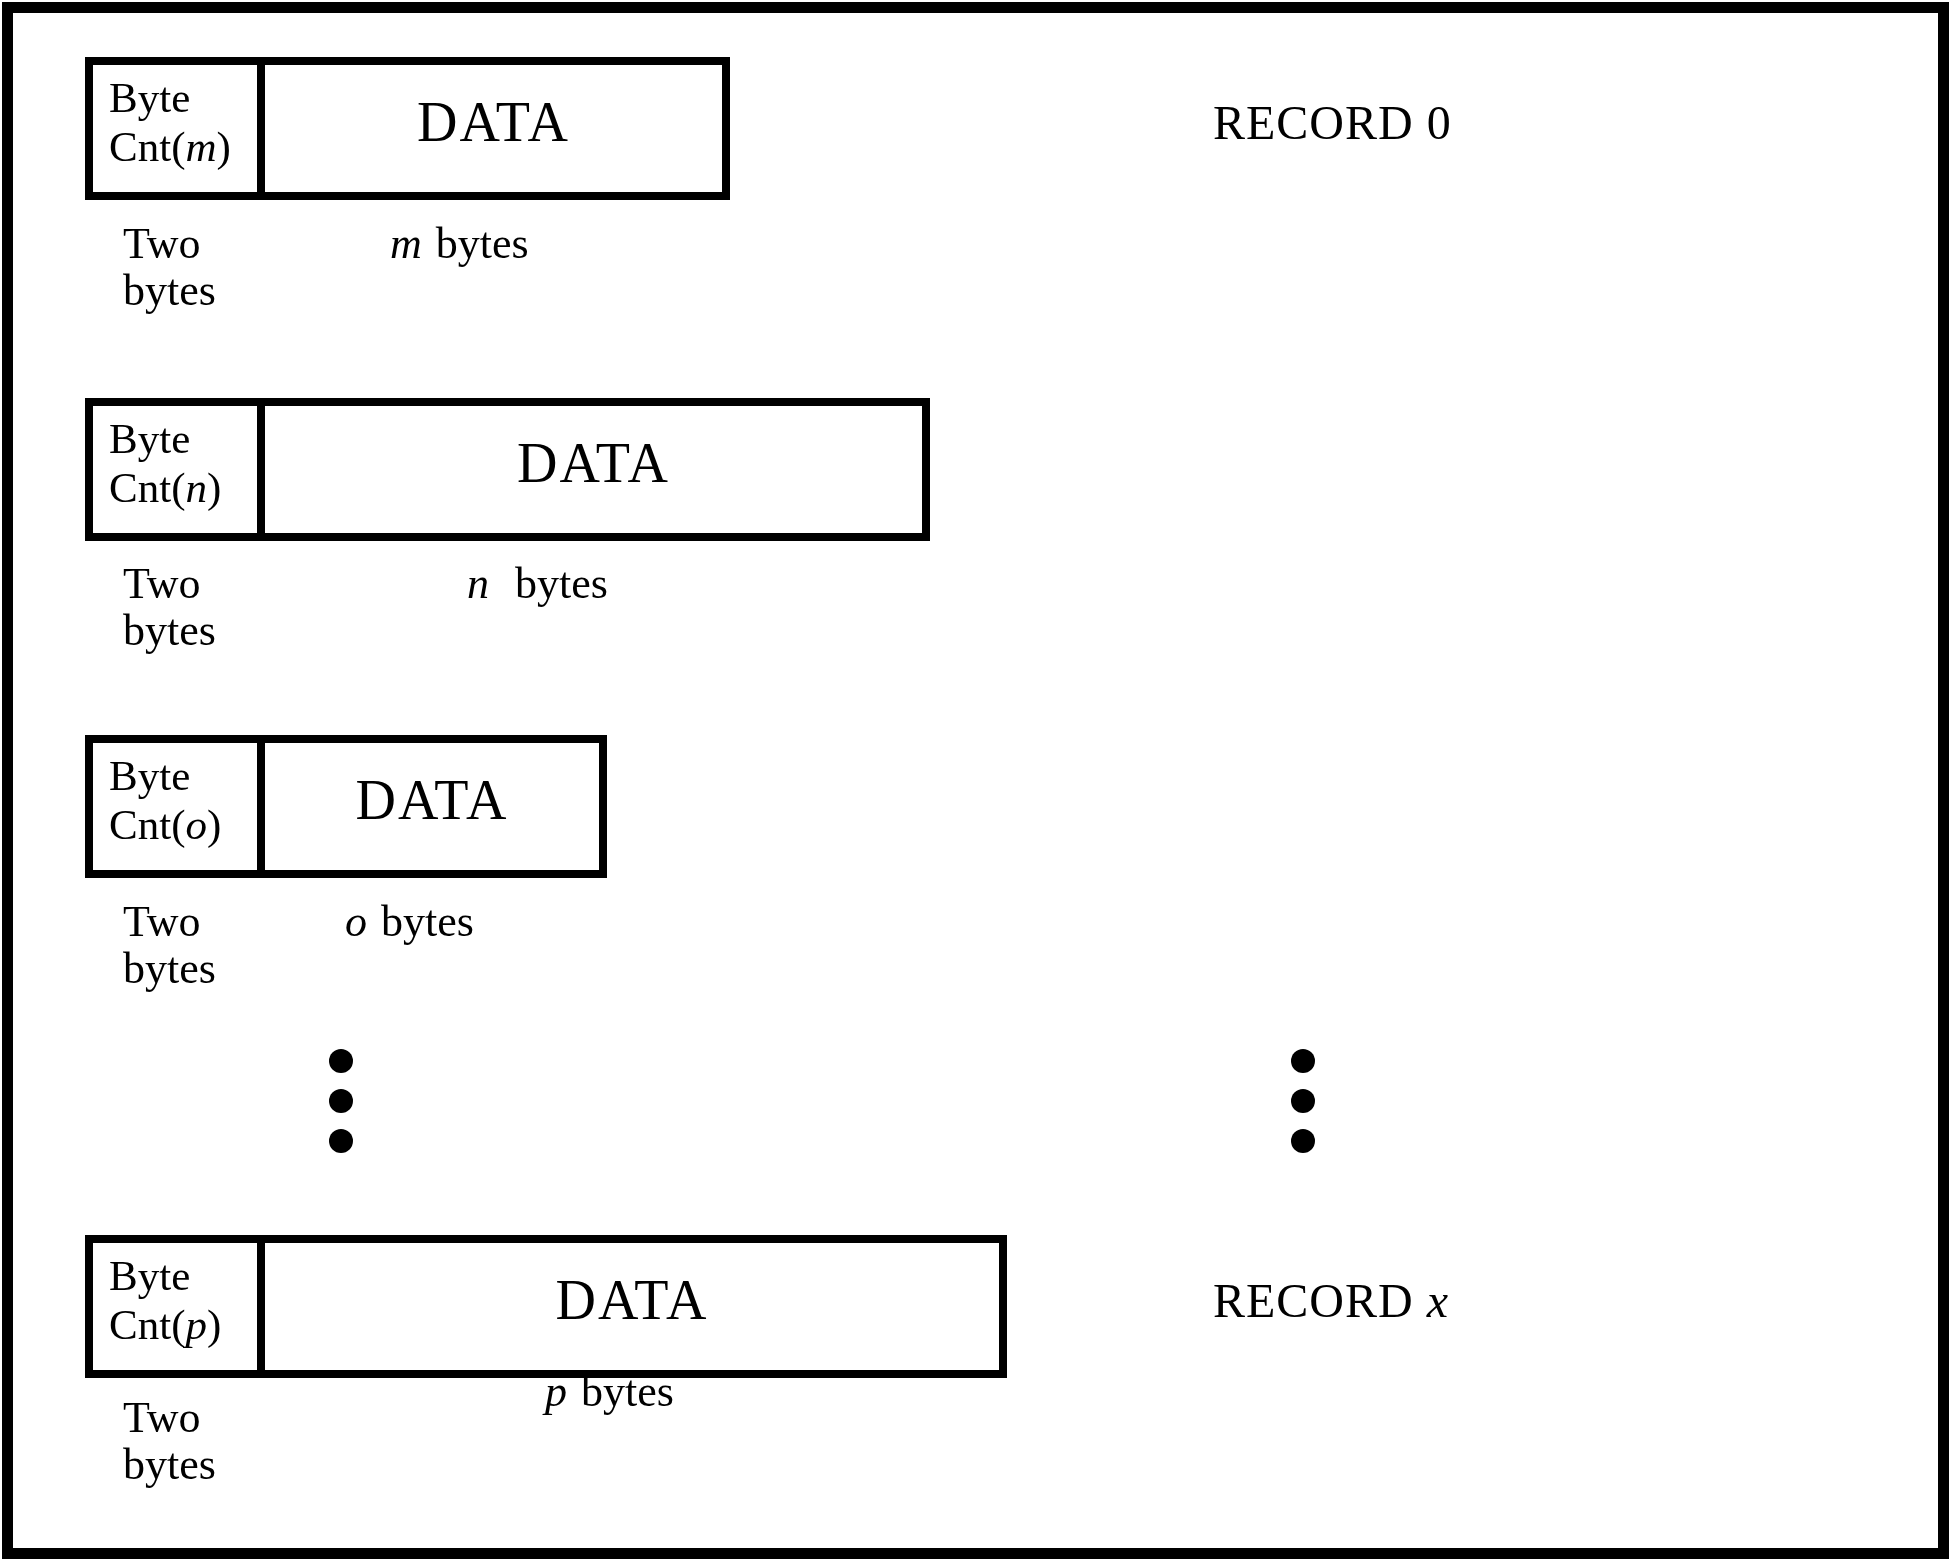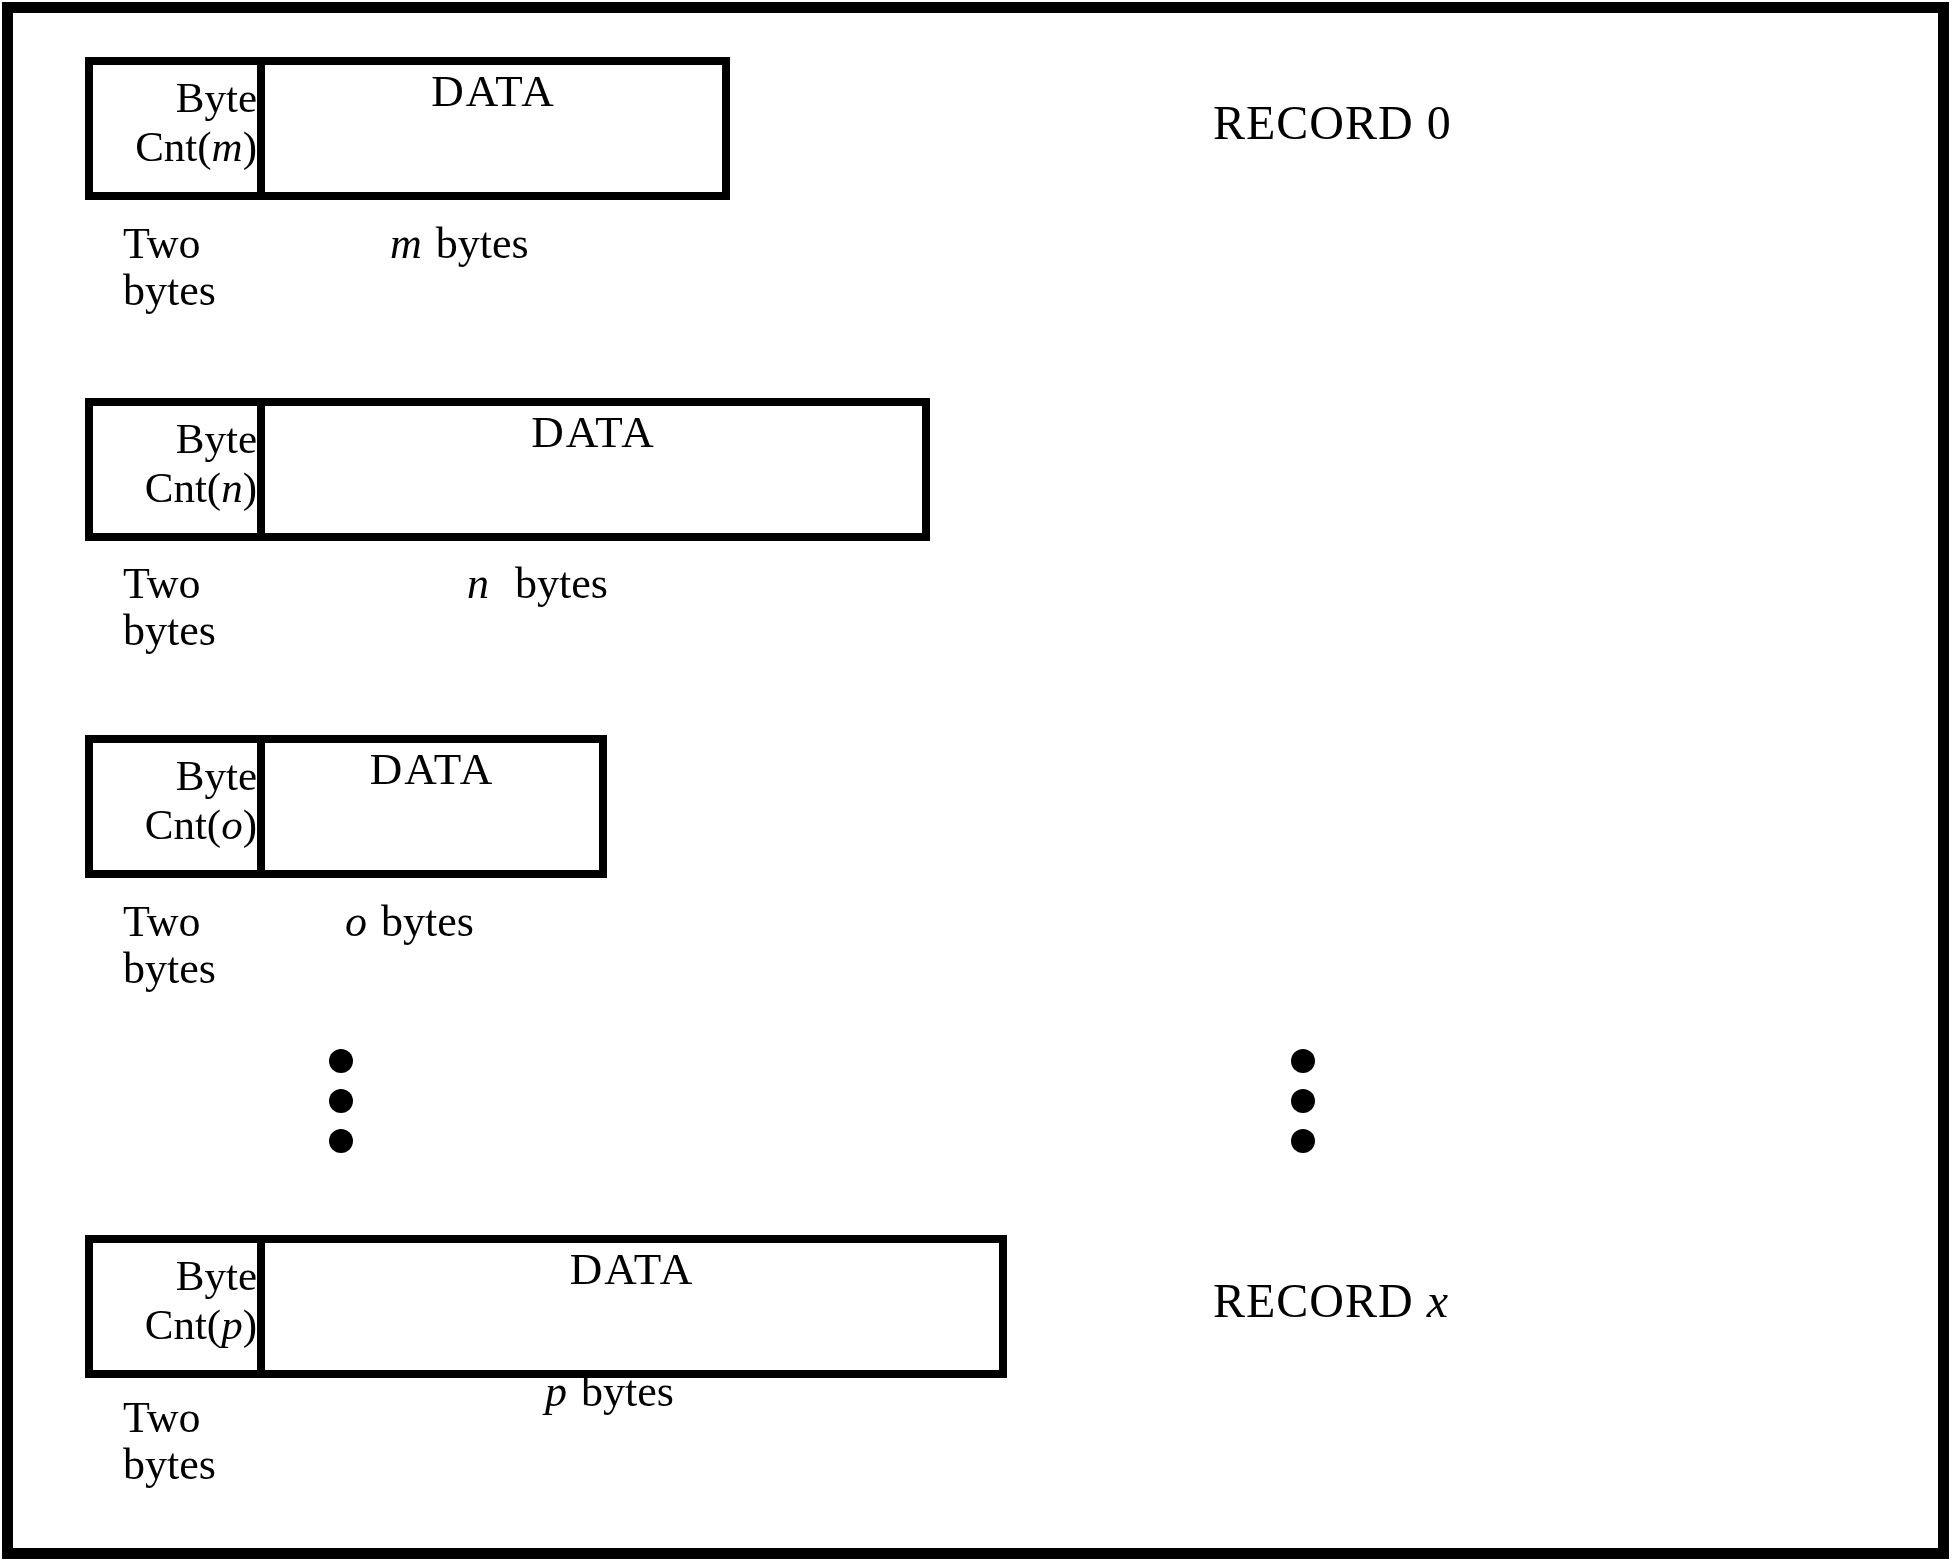--- a/index.html
+++ b/index.html
@@ -37,28 +37,28 @@
     background: #ffffff;
   }
   .byte-cell {
     width: 172px;
     box-sizing: border-box;
     border-right: 8px solid #000000;
     padding: 8px 0 0 16px;
     font-size: 43px;
     line-height: 1.15;
     white-space: nowrap;
-    text-align: right;
   }
   .data-cell {
     flex: 1;
     display: flex;
+    align-items: center;
     justify-content: center;
     padding-bottom: 14px;
-    font-size: 45px;
+    font-size: 56px;
     letter-spacing: 2px;
   }
   .record-label {
     position: absolute;
     left: 1213px;
     font-size: 48px;
     letter-spacing: 1px;
     white-space: nowrap;
   }
   .caption {

